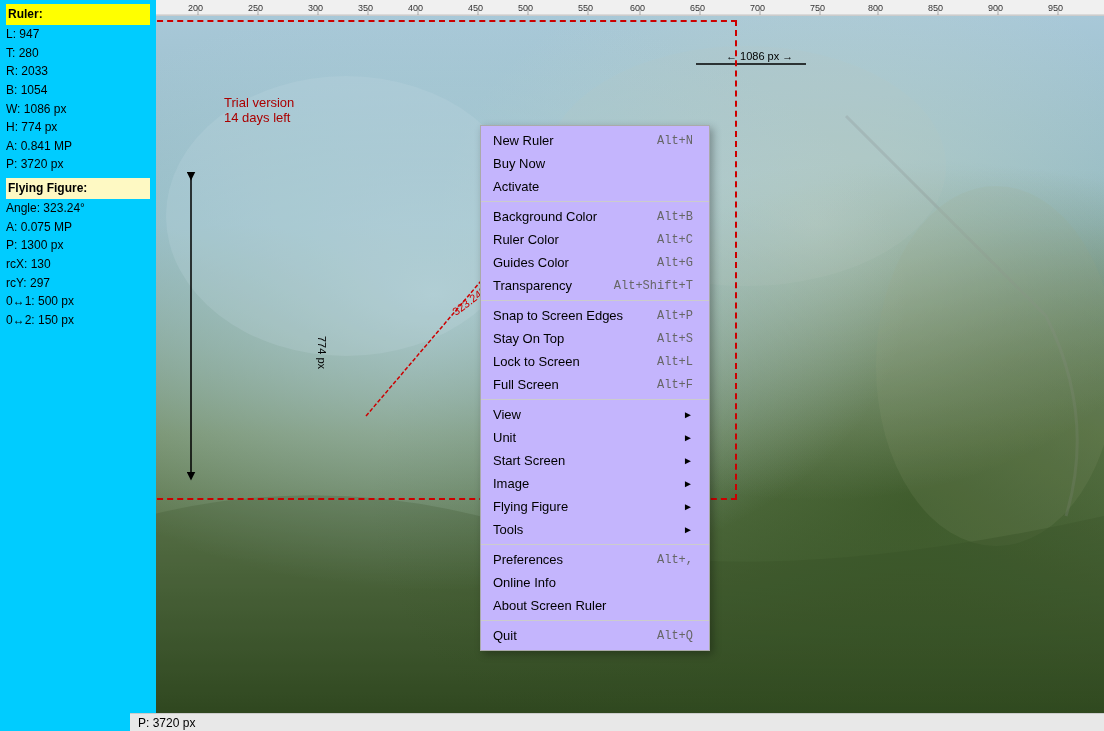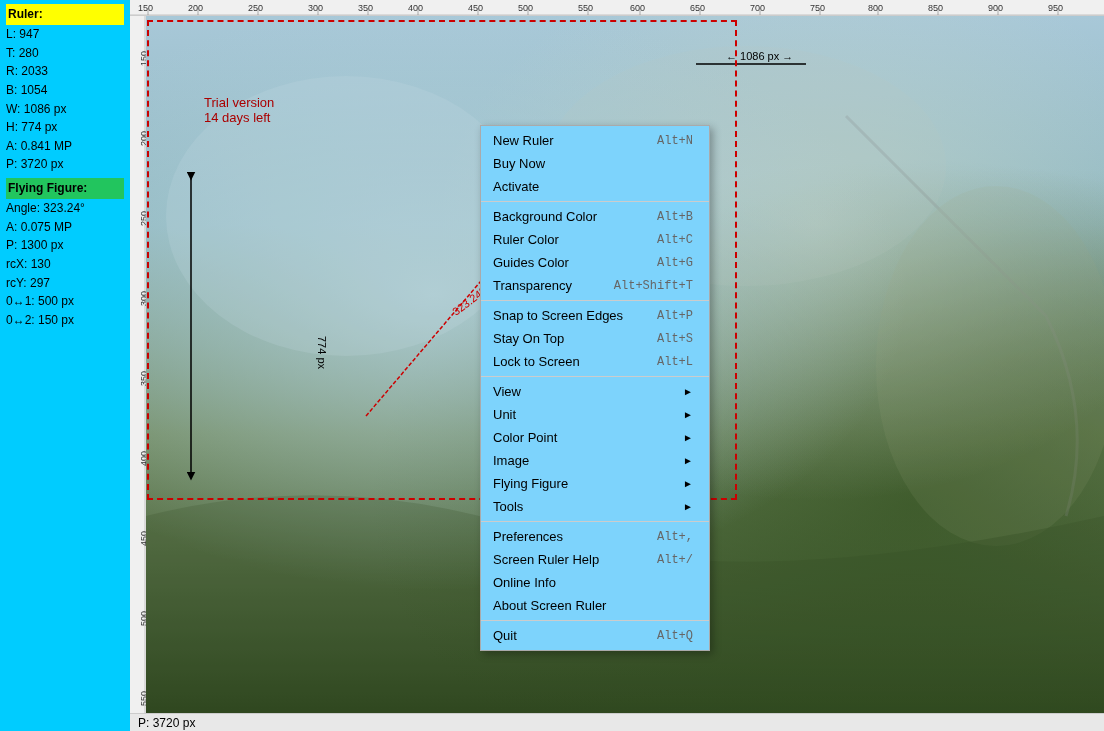--- a/index.html
+++ b/index.html
@@ -11,39 +11,39 @@
       top: 0; left: 0;
       width: 1104px; height: 731px;
       background: linear-gradient(135deg, #8ab5c8 0%, #b8d4dc 20%, #6a9eb0 40%, #c8d8c0 60%, #a0b890 70%, #2a4a20 85%, #1a3010 100%);
       z-index: 0;
     }
 
     
     .info-panel {
       position: absolute;
       top: 0; left: 0;
-      width: 130px;
+      width: 156px;
       height: 731px;
       background: #00ccff;
       z-index: 10;
       padding: 4px 6px;
       font-size: 12px;
       color: #000;
       line-height: 1.6;
     }
 
     .info-panel .ruler-title {
       background: yellow;
       font-weight: bold;
       padding: 1px 2px;
       color: #000;
     }
 
     .info-panel .flying-figure-title {
-      background: #22c55e;
+      background: #fef9c3;
       font-weight: bold;
       padding: 1px 2px;
       color: #000;
       margin-top: 4px;
     }
 
     
     .top-ruler {
       position: absolute;
       top: 0; left: 130px;
@@ -62,21 +62,21 @@
       height: 715px;
       background: #f0f0f0;
       border-right: 1px solid #ccc;
       z-index: 10;
     }
 
     
     .trial-text {
       position: absolute;
       top: 95px;
-      left: 204px;
+      left: 224px;
       color: #aa0000;
       font-size: 13px;
       z-index: 5;
     }
 
     
     .status-bar {
       position: absolute;
       bottom: 0; left: 130px;
       width: 974px; height: 18px;
@@ -88,21 +88,21 @@
       padding: 0 8px;
       font-size: 12px;
     }
 
     
     .context-menu {
       position: absolute;
       top: 125px;
       left: 480px;
       width: 230px;
-      background: #7dd3fc;
+      background: #c4b5fd;
       border: 1px solid #aaa;
       box-shadow: 3px 3px 8px rgba(0,0,0,0.3);
       z-index: 100;
       padding: 3px 0;
     }
 
     .menu-item {
       display: flex;
       align-items: center;
       justify-content: space-between;
@@ -318,55 +318,55 @@
     <span class="shortcut">Alt+P</span>
   </div>
   <div class="menu-item">
     <span>Stay On Top</span>
     <span class="shortcut">Alt+S</span>
   </div>
   <div class="menu-item">
     <span>Lock to Screen</span>
     <span class="shortcut">Alt+L</span>
   </div>
+  <div class="menu-item">
+    <span>Full Screen</span>
+    <span class="shortcut">Alt+F</span>
+  </div>
   <div class="menu-separator"></div>
   <div class="menu-item">
     <span>View</span>
     <span class="arrow">►</span>
   </div>
   <div class="menu-item">
     <span>Unit</span>
     <span class="arrow">►</span>
   </div>
   <div class="menu-item">
-    <span>Color Point</span>
+    <span>Start Screen</span>
     <span class="arrow">►</span>
   </div>
   <div class="menu-item">
     <span>Image</span>
     <span class="arrow">►</span>
   </div>
   <div class="menu-item">
     <span>Flying Figure</span>
     <span class="arrow">►</span>
   </div>
   <div class="menu-item">
     <span>Tools</span>
     <span class="arrow">►</span>
   </div>
   <div class="menu-separator"></div>
   <div class="menu-item">
     <span>Preferences</span>
     <span class="shortcut">Alt+,</span>
   </div>
   <div class="menu-item">
-    <span>Screen Ruler Help</span>
-    <span class="shortcut">Alt+/</span>
-  </div>
-  <div class="menu-item">
     <span>Online Info</span>
     <span class="shortcut"></span>
   </div>
   <div class="menu-item">
     <span>About Screen Ruler</span>
     <span class="shortcut"></span>
   </div>
   <div class="menu-separator"></div>
   <div class="menu-item">
     <span>Quit</span>

